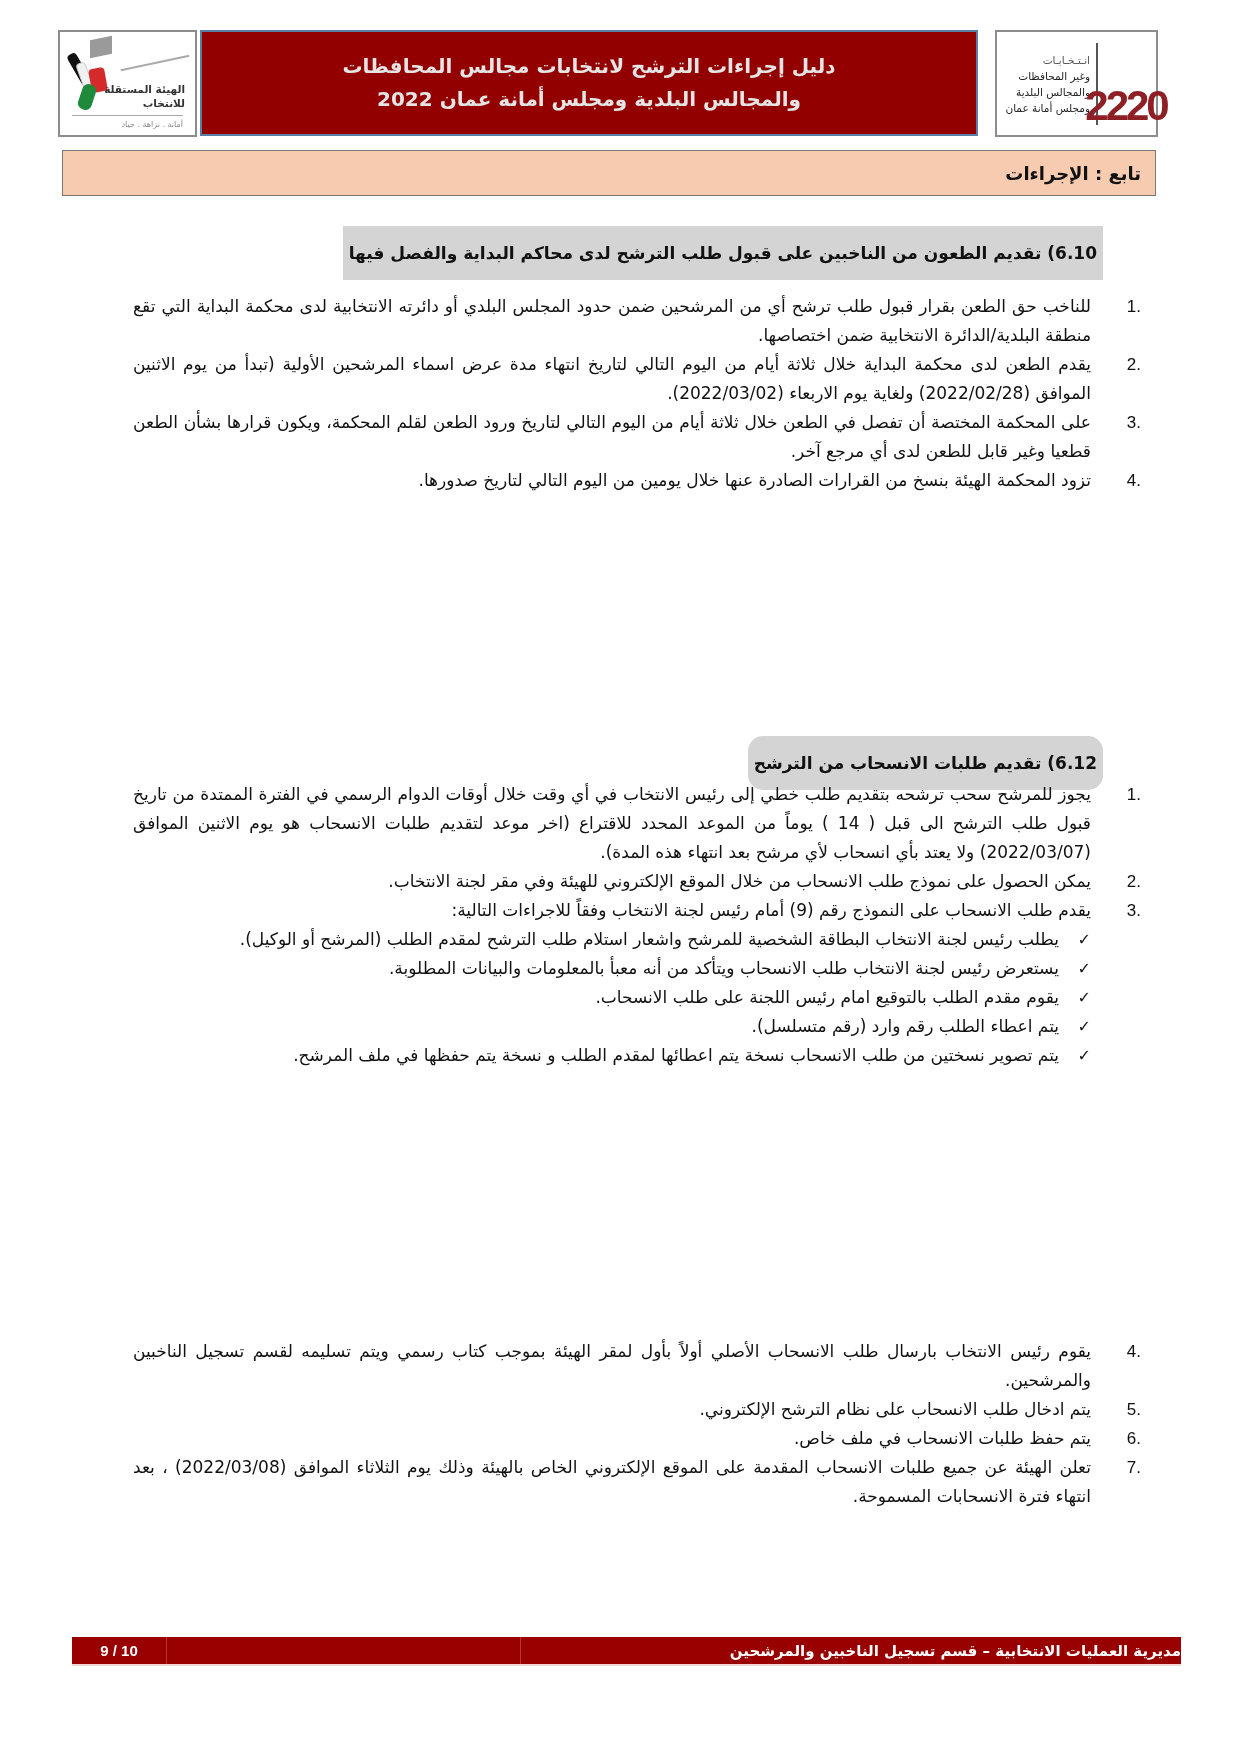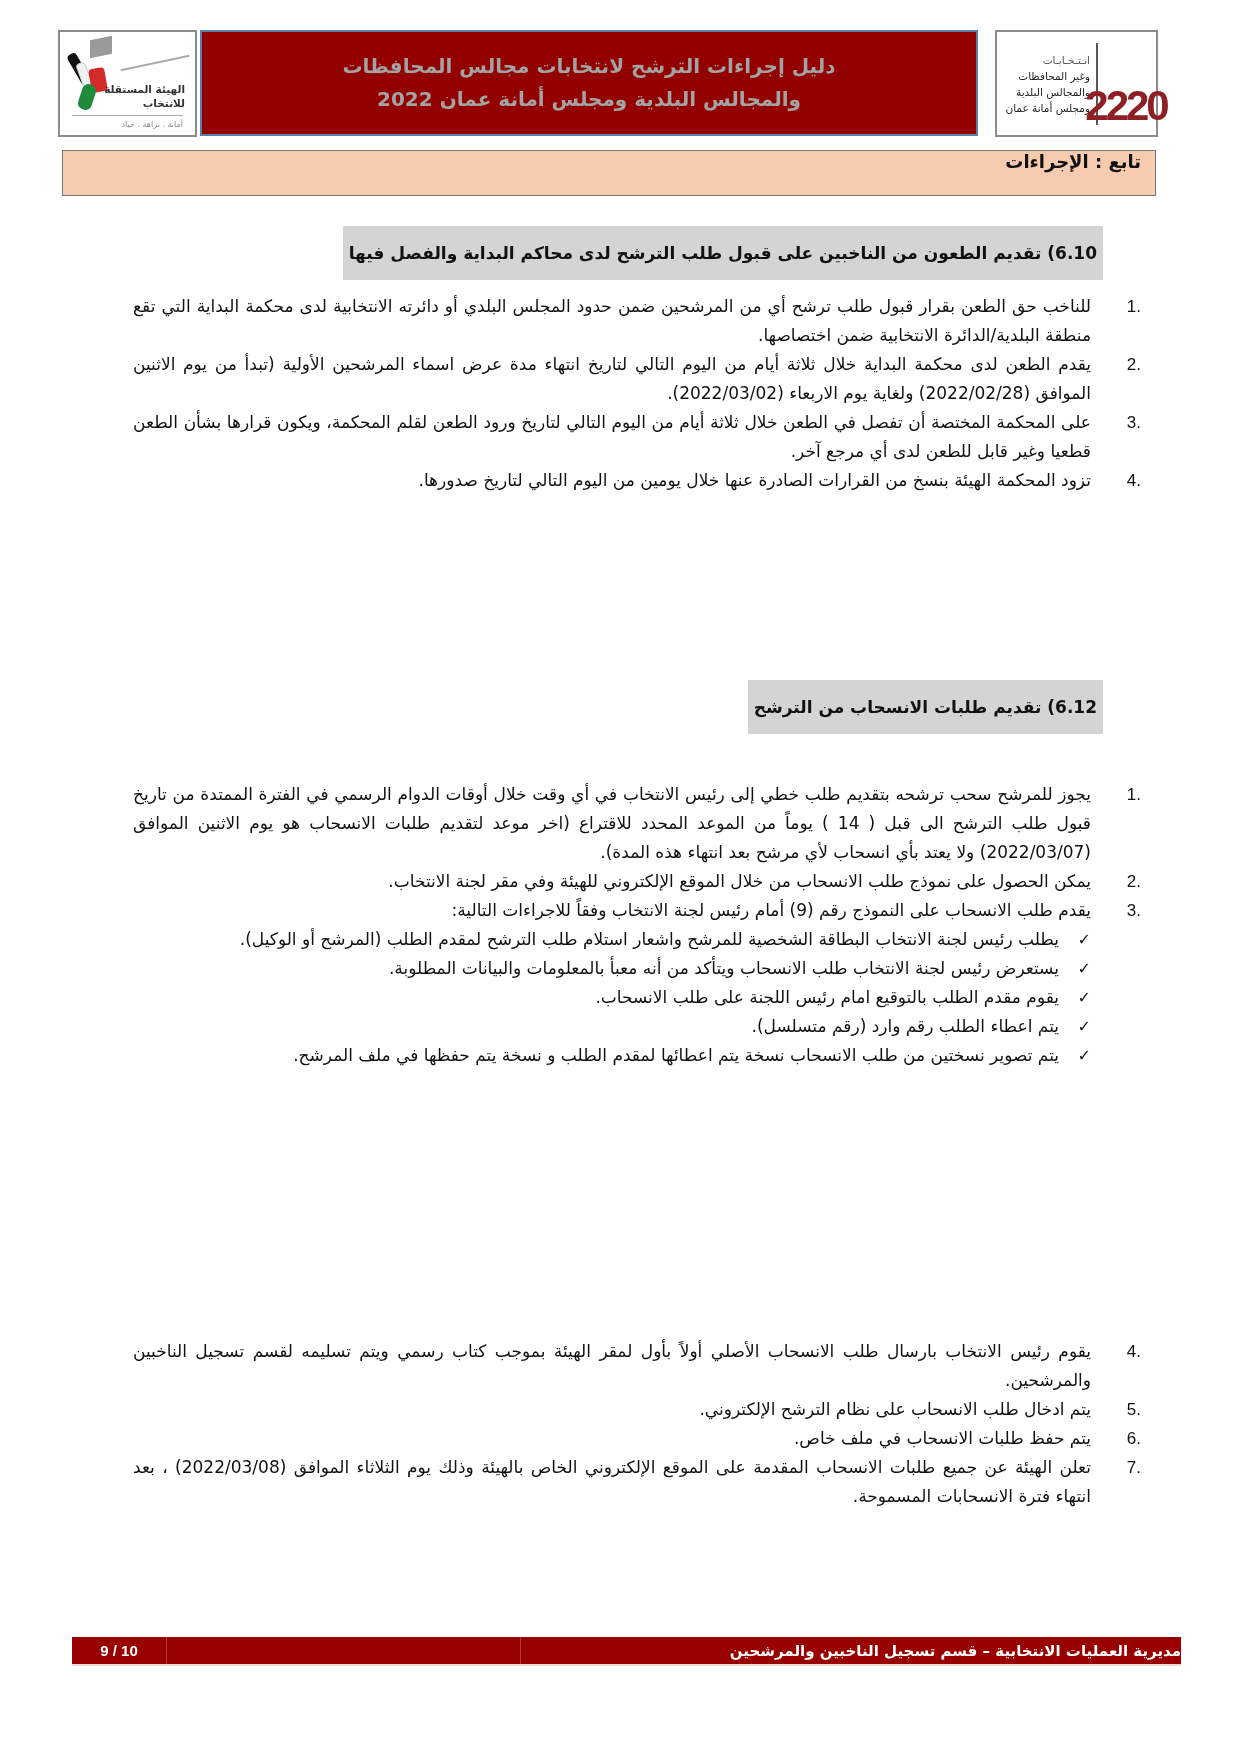--- a/index.html
+++ b/index.html
@@ -22,51 +22,51 @@
     text-align: center; letter-spacing: 0;
   }
   .logo-right .sep { width: 2px; height: 82px; background: #555; margin: 0 6px; }
   .logo-right .lines { font-size: 10.5px; line-height: 16px; color: #222; text-align: right; white-space: nowrap; }
   .logo-right .lines .l0 { color: #555; letter-spacing: 3px; }
 
   .title-bar {
     position: absolute; left: 200px; top: 30px; width: 778px; height: 106px;
     background: #930000; border: 2px solid #5a7fa6;
     display: flex; flex-direction: column; align-items: center; justify-content: center;
-    color: #a3a3a3; font-weight: bold; font-size: 20px; line-height: 33px; text-align: center;
+    color: #e5e5e5; font-weight: bold; font-size: 20px; line-height: 33px; text-align: center;
   }
 
   .logo-left {
     position: absolute; left: 58px; top: 30px; width: 139px; height: 107px;
     border: 2px solid #8c8c8c; background: #fff; overflow: hidden; padding-left: 31px;
   }
   .logo-left .ballot { position: absolute; left: 30px; top: 6px; width: 22px; height: 18px; background: #9a9a9a; transform: skewY(-12deg); }
   .logo-left .flag-black { position: absolute; left: 14px; top: 20px; width: 10px; height: 34px; background: #111; transform: rotate(-30deg); border-radius: 4px; }
   .logo-left .flag-white { position: absolute; left: 20px; top: 30px; width: 10px; height: 30px; background: #f2f2f2; border: 1px solid #ccc; transform: rotate(-20deg); border-radius: 4px; }
   .logo-left .flag-red { position: absolute; left: 30px; top: 36px; width: 16px; height: 24px; background: #d42a2a; transform: rotate(-10deg); border-radius: 4px; }
   .logo-left .flag-green { position: absolute; left: 20px; top: 52px; width: 14px; height: 26px; background: #1f8a3c; transform: rotate(18deg); border-radius: 6px; }
   .logo-left .swoosh { position: absolute; left: 60px; top: 30px; width: 70px; height: 2px; background: #aaa; transform: rotate(-12deg); }
   .logo-left .name { position: absolute; right: 10px; top: 50px; font-size: 10.5px; line-height: 14px; color: #333; text-align: right; font-weight: bold; }
   .logo-left .rule { position: absolute; left: 12px; right: 12px; top: 83px; height: 1px; background: #aaa; }
   .logo-left .motto { position: absolute; right: 12px; top: 88px; font-size: 8px; color: #888; letter-spacing: 1px; }
 
   .continue-bar {
     position: absolute; left: 62px; top: 150px; width: 1094px; height: 46px;
     background: #f6cbb0; border: 1.5px solid #777;
-    display: flex; padding-right: 14px;
+    display: flex; align-items: center; padding-right: 14px;
     font-weight: bold; font-size: 18px; color: #111;
   }
 
   
   .section-heading {
     position: absolute; background: #d4d4d4; font-weight: bold; font-size: 17px; line-height: 30px; padding: 12px 6px;
     color: #111; white-space: nowrap;
   }
   #sec1-heading { right: 138px; top: 226px; }
-  #sec2-heading { right: 138px; top: 680px; }
+  #sec2-heading { right: 138px; top: 736px; border-radius: 15px; }
 
   
   .list { position: absolute; right: 100px; width: 1008px; font-size: 17px; line-height: 29px; color: #111; }
   .item { position: relative; padding-right: 50px; text-align: justify; text-align-last: right; }
   .item .num { position: absolute; right: 0; top: 0; width: 34px; text-align: right; direction: ltr; font-family: "Liberation Sans", sans-serif; font-size: 17px; }
   .sub { position: relative; padding-right: 82px; text-align: justify; text-align-last: right; }
   .sub .check { position: absolute; right: 50px; top: 0; font-size: 16px; }
   #list1 { top: 292px; }
   #list2 { top: 780px; }
   #list3 { top: 1337px; }

